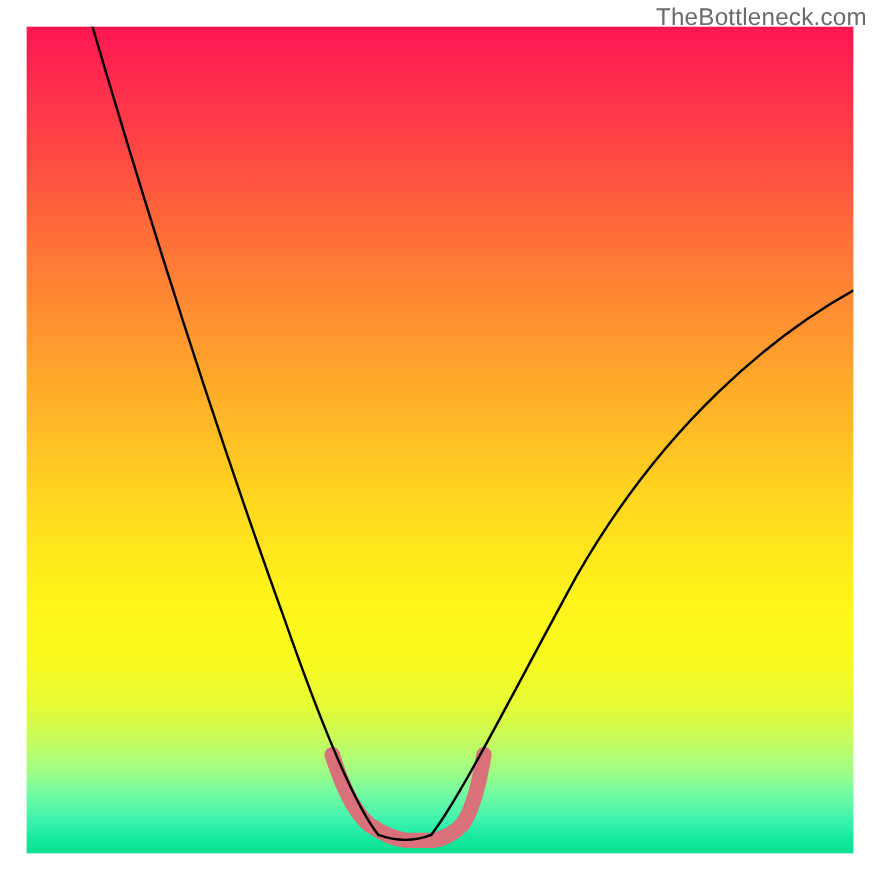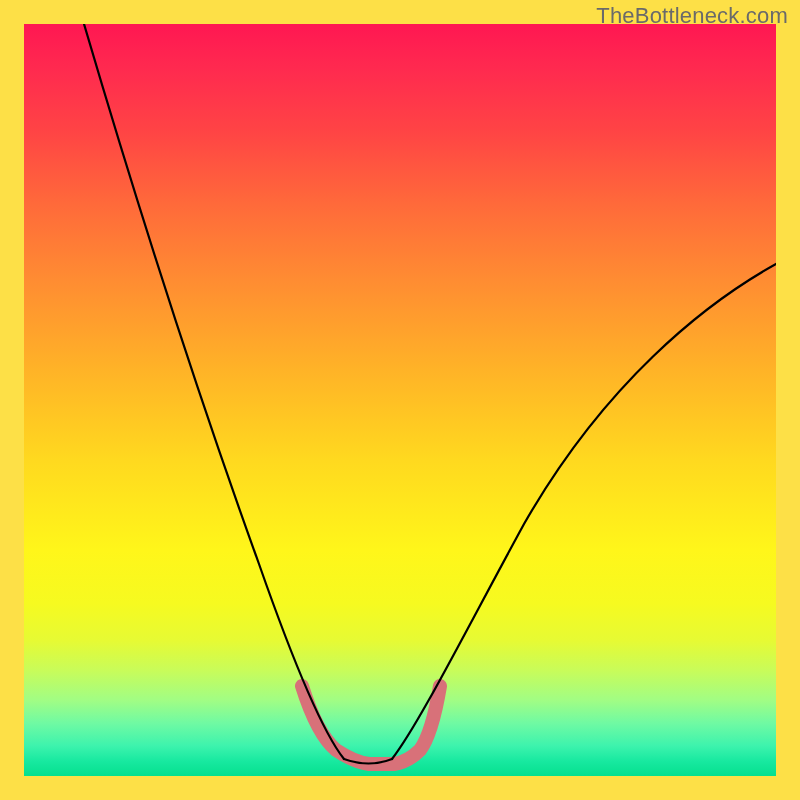--- a/index.html
+++ b/index.html
@@ -8,21 +8,21 @@
     width: 800px;
     height: 800px;
     background: #000;
     font-family: Arial, Helvetica, sans-serif;
     overflow: hidden;
   }
   .frame {
     position: relative;
     width: 800px;
     height: 800px;
-    background: #fde047;
+    background: #ffffff;
     text-decoration: underline;
   }
   .watermark {
     position: absolute;
     top: 3px;
     right: 12px;
     color: #6a6a6a;
     font-size: 22px;
     font-weight: 400;
     letter-spacing: 0.2px;

